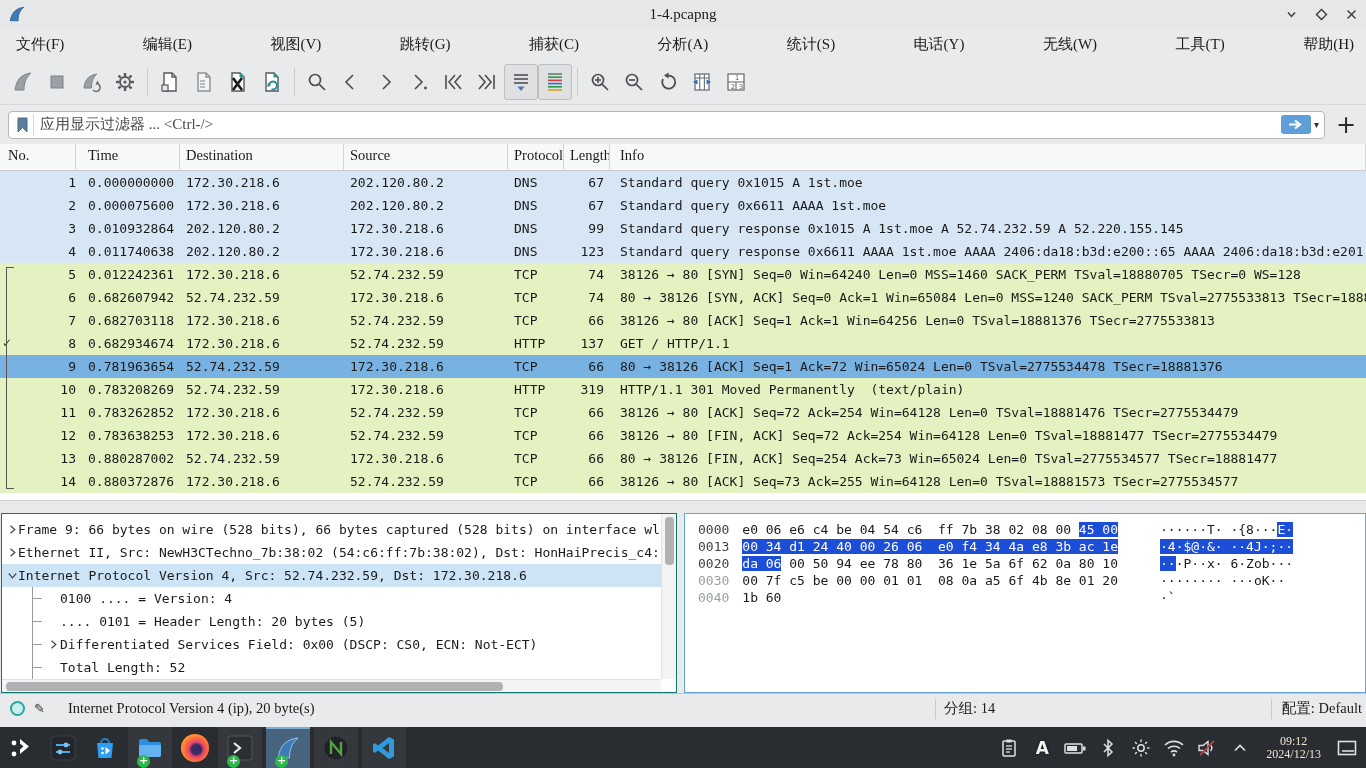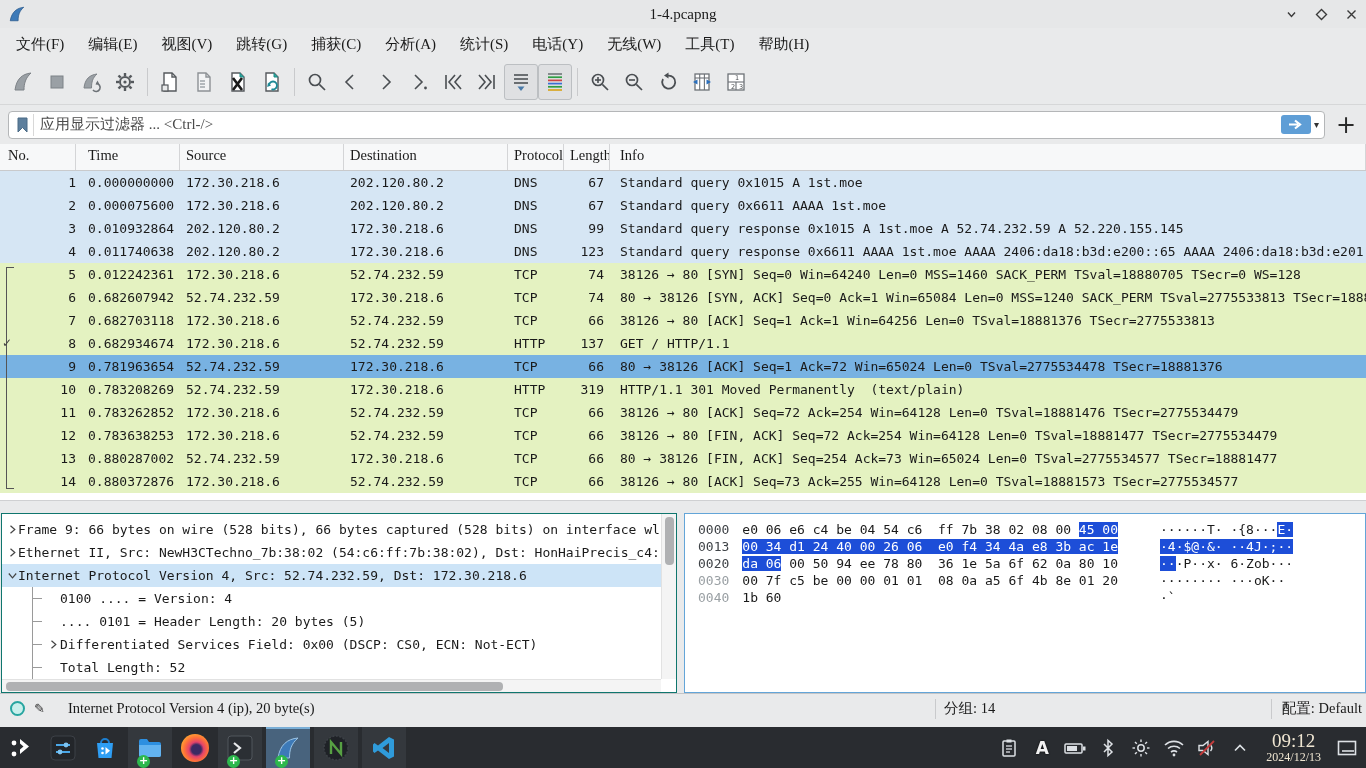--- a/index.html
+++ b/index.html
@@ -8,21 +8,21 @@
   .window { width:1366px; height:727px; display:flex; flex-direction:column; background:#e9eaeb; }
 
   
   .titlebar { height:28px; position:relative; display:flex; align-items:center; justify-content:center;
               background:#e6e7e8; font-size:15px; }
   .appicon { position:absolute; left:8px; top:5px; }
   .wctrls { position:absolute; right:6px; top:0; height:28px; display:flex; align-items:center; gap:12px; }
   .wbtn { width:18px; height:18px; display:flex; align-items:center; justify-content:center; }
 
   
-  .menubar { height:32px; display:flex; align-items:center; padding-left:4px; font-size:15px; }
+  .menubar { height:32px; display:flex; align-items:center; padding-left:4px; font-size:15px;justify-content:space-between; }
   .mitem { padding:3px 12px; }
 
   
   .toolbar { height:45px; display:flex; align-items:center; padding-left:6px; border-bottom:1px solid #d6d7d8; }
   .tbtn { width:34px; height:36px; display:flex; align-items:center; justify-content:center; }
   .tbtn.pressed { background:#dfe0e2; border:1px solid #bcbfc2; border-radius:3px; }
   .tsep { width:1px; height:28px; background:#c9cacc; margin:0 5px; }
 
   
   .filterbar { height:39px; display:flex; align-items:center; padding:0 8px; gap:9px; }
@@ -98,21 +98,21 @@
   .taskbar { height:41px; background:#292c30; display:flex; align-items:center; }
   .tklauncher, .tkicon { width:42px; height:41px; display:flex; align-items:center; justify-content:center; }
   .tktile { width:44px; height:41px; display:flex; align-items:center; justify-content:center;
             background:#34383d; margin:0 2px; position:relative; }
   .tktile.active { background:#48637d; box-shadow:inset 0 2px 0 #79aed6; }
   .plusbadge { position:absolute; left:9px; bottom:0px; width:13px; height:13px; border-radius:50%;
                background:#2db84d; color:#fff; font:bold 11px/12px "DejaVu Sans", sans-serif; text-align:center; }
   .tray { margin-left:auto; display:flex; align-items:center; gap:7px; padding-right:6px; }
   .trayicon { width:26px; height:41px; display:flex; align-items:center; justify-content:center; }
   .clock { text-align:center; color:#efe6d2; line-height:1.05; padding:0 6px; }
-  .clock .t { font-size:19px; }
+  .clock .t { font-size:12px; }
   .clock .d { font-size:12px; }
   .inputA { color:#f2f2f2; font:bold 17px "DejaVu Sans", sans-serif; text-shadow:0 0 2px #000; }
 </style>
 </head>
 <body>
 
 <div class="window">
 
   <div class="titlebar">
     <span class="appicon">
@@ -339,22 +339,22 @@
           </svg>
       </span>
       <span class="fcaret">▾</span>
     </div>
     <span class="fplus">+</span>
   </div>
 
   <div class="pheader">
       <span class="hcell c-no">No.</span>
       <span class="hcell c-time">Time</span>
+      <span class="hcell c-dst">Destination</span>
       <span class="hcell c-src">Source</span>
-      <span class="hcell c-dst">Destination</span>
       <span class="hcell c-proto">Protocol</span>
       <span class="hcell c-len">Length</span>
       <span class="hcell c-info">Info</span>
     </div>
   <div class="rows">
     <div class="bracket"></div>
     <div class="rowcheck">✓</div>
   <div class="prow dns"><span class="c-no">1</span><span class="c-time">0.000000000</span><span class="c-src">172.30.218.6</span><span class="c-dst">202.120.80.2</span><span class="c-proto">DNS</span><span class="c-len">67</span><span class="c-info">Standard query 0x1015 A 1st.moe</span></div>
       <div class="prow dns"><span class="c-no">2</span><span class="c-time">0.000075600</span><span class="c-src">172.30.218.6</span><span class="c-dst">202.120.80.2</span><span class="c-proto">DNS</span><span class="c-len">67</span><span class="c-info">Standard query 0x6611 AAAA 1st.moe</span></div>
       <div class="prow dns"><span class="c-no">3</span><span class="c-time">0.010932864</span><span class="c-src">202.120.80.2</span><span class="c-dst">172.30.218.6</span><span class="c-proto">DNS</span><span class="c-len">99</span><span class="c-info">Standard query response 0x1015 A 1st.moe A 52.74.232.59 A 52.220.155.145</span></div>

